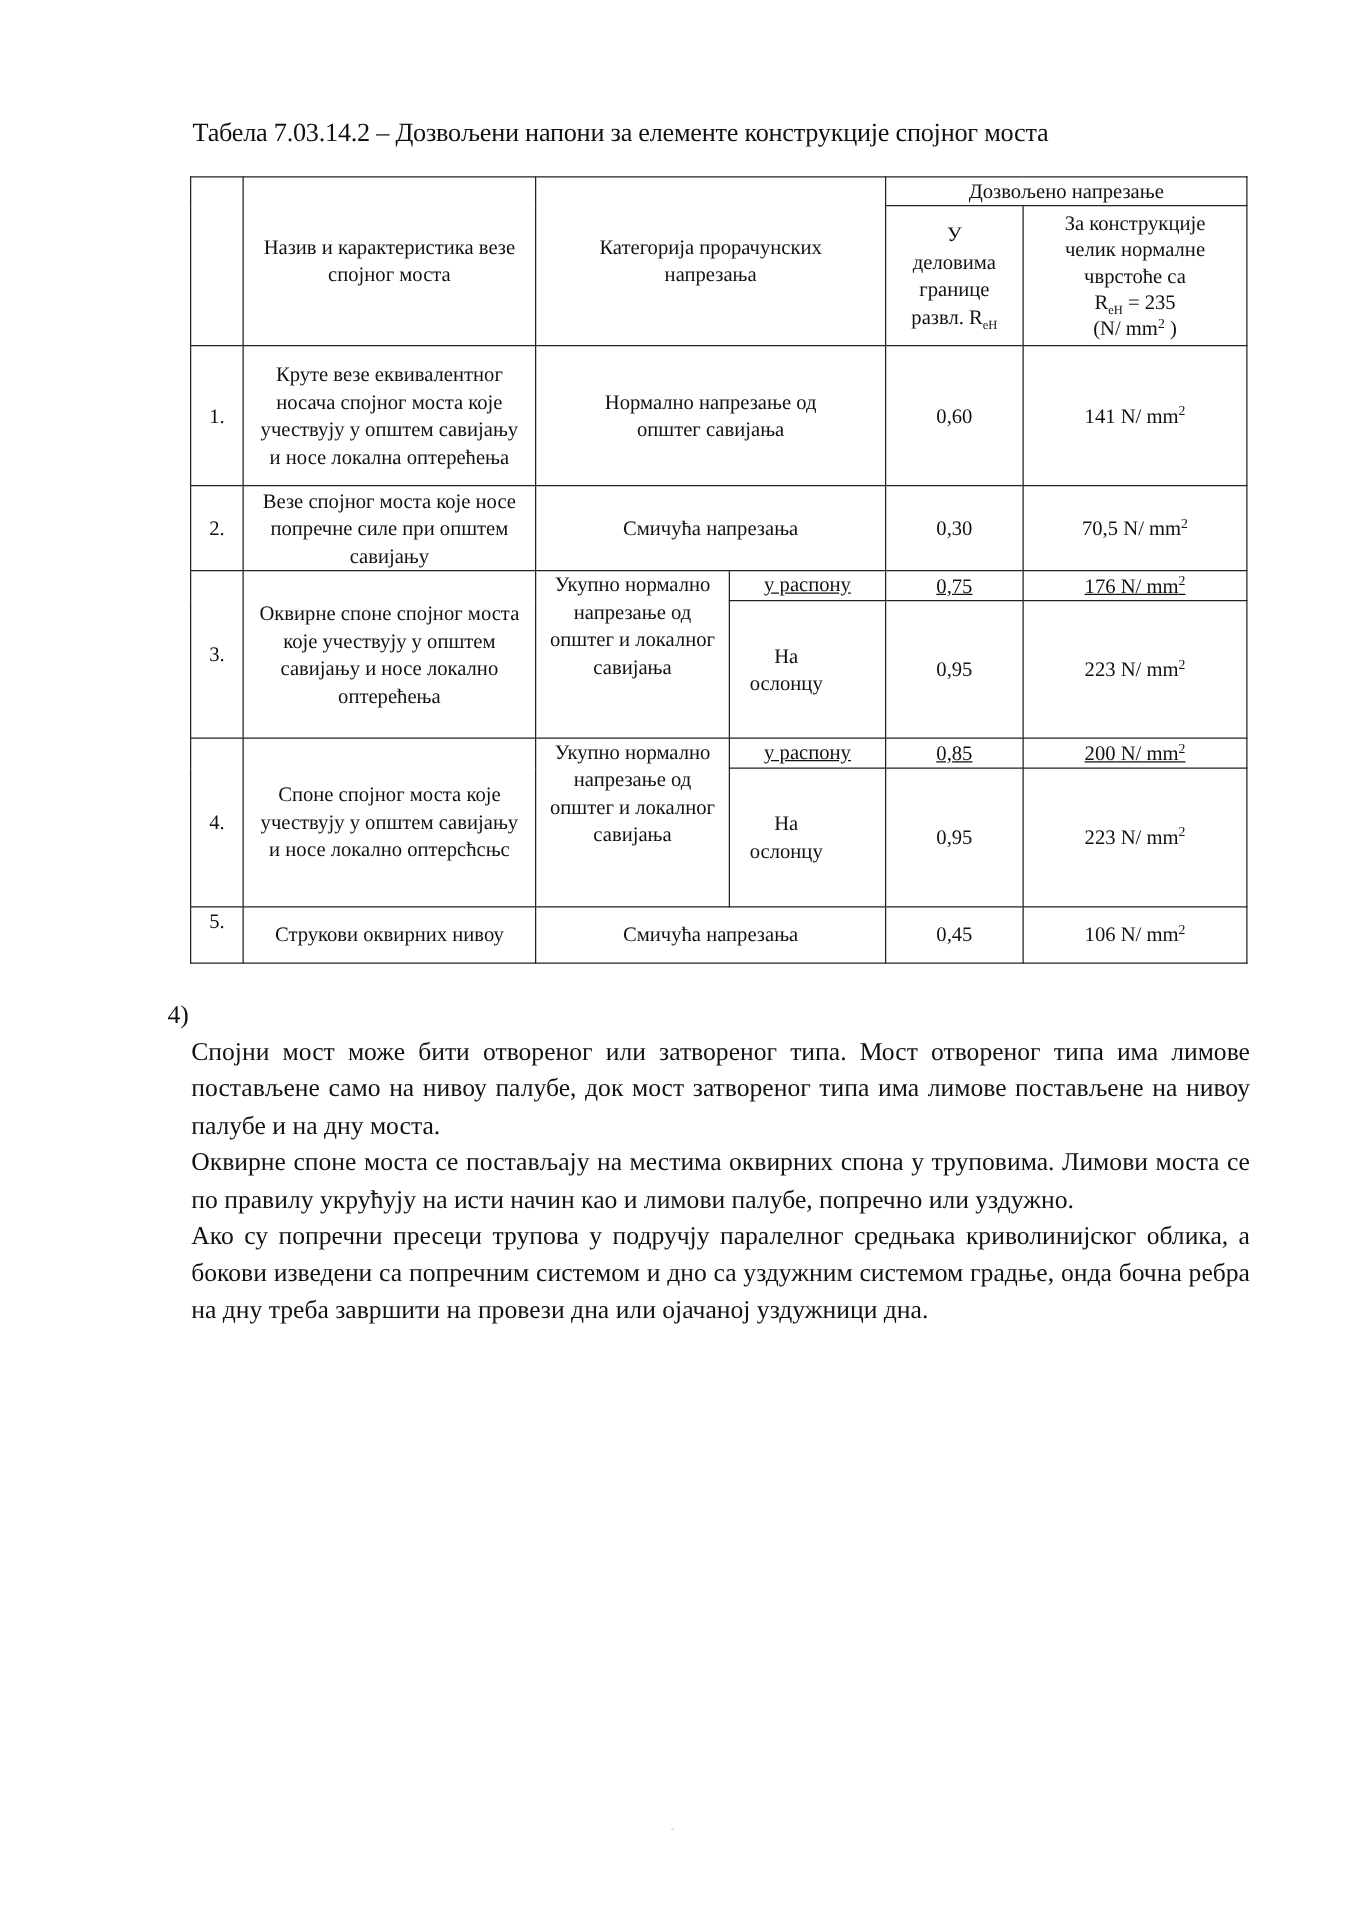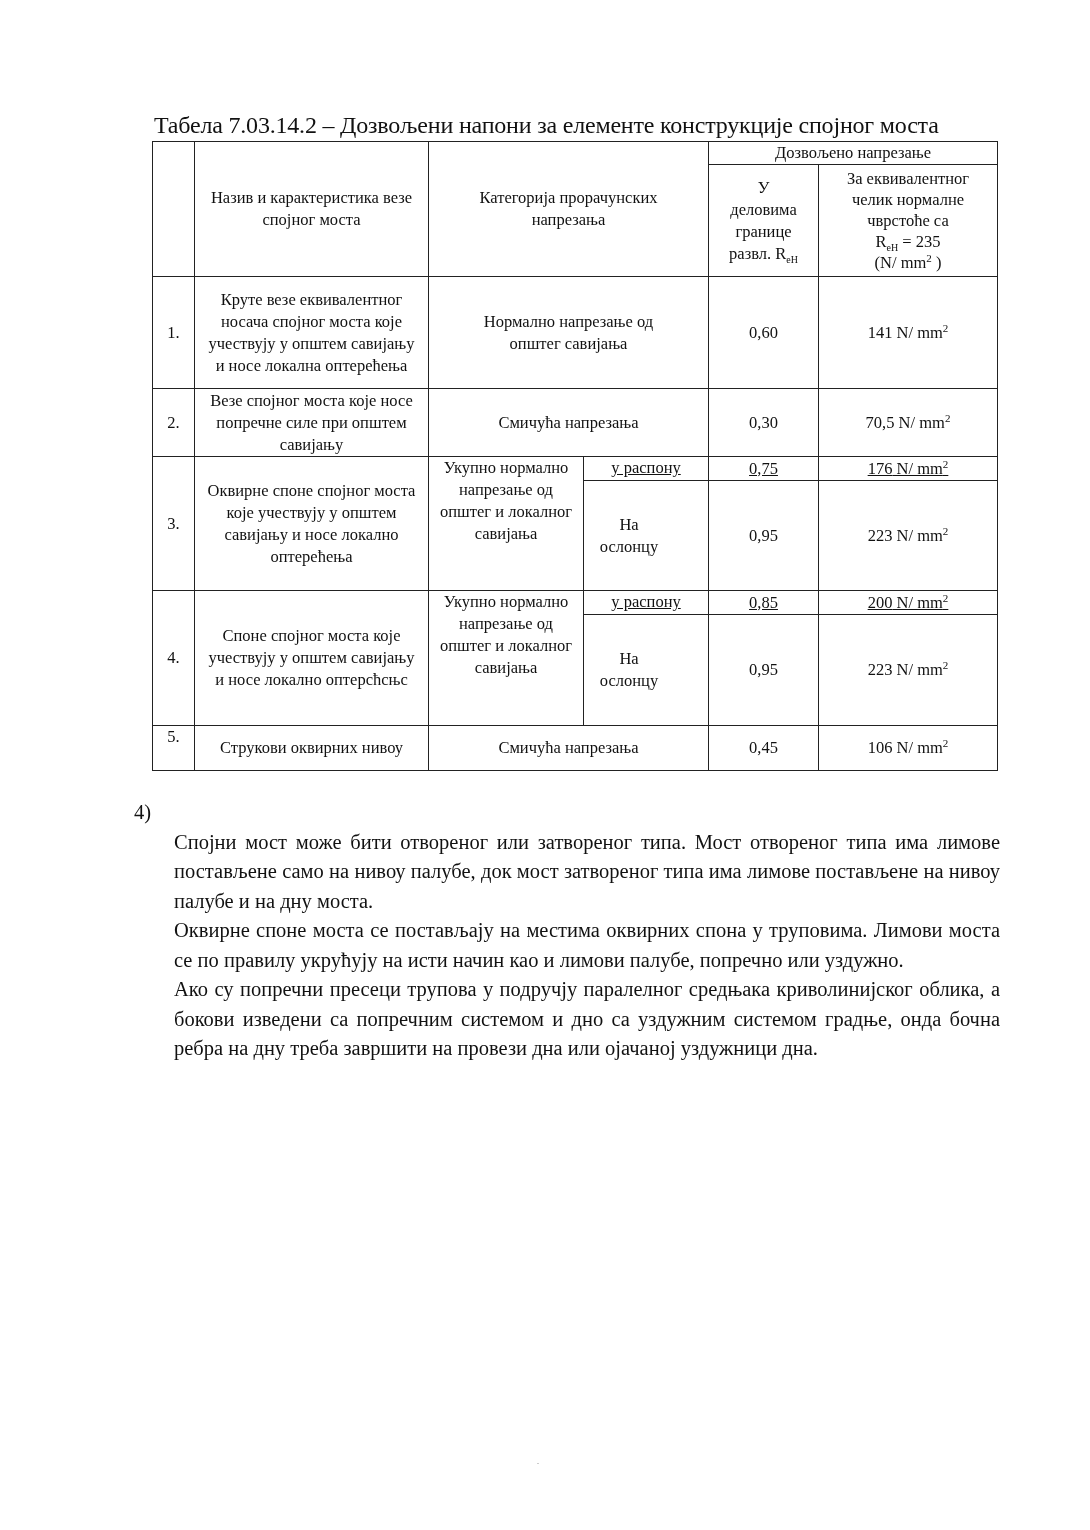--- a/index.html
+++ b/index.html
@@ -11,22 +11,22 @@
       width: 1090px;
       height: 1530px;
       position: relative;
       overflow: hidden;
       font-family: "Liberation Serif", "DejaVu Serif", serif;
       color: #111111;
     }
     .caption {
       position: absolute;
       left: 154px;
-      top: 112px;
-      font-size: 24px;
+      top: 94px;
+      font-size: 21px;
       letter-spacing: -0.2px;
       white-space: nowrap;
     }
     table.stress {
       position: absolute;
       left: 152px;
       top: 141px;
       border-collapse: collapse;
       table-layout: fixed;
       font-size: 16.5px;
@@ -53,21 +53,21 @@
       line-height: 29.5px;
     }
     .section .heading {
       display: flex;
     }
     .section .heading .num-label {
       width: 31px;
       flex: none;
     }
     .section .para {
-      margin-left: 40px;
+      margin-left: 19px;
       text-align: justify;
       text-align-last: left;
     }
     .footer-mark {
       position: absolute;
       left: 537px;
       top: 1463px;
       width: 2px;
       height: 1px;
       background: #cccccc;
@@ -98,21 +98,21 @@
     <td colspan="2" class="c">Дозвољено напрезање</td>
   </tr>
   <tr style="height:112px">
     <td class="num">
       <div>У</div>
       <div>деловима</div>
       <div>границе</div>
       <div><span>развл. R</span><sub>eH</sub></div>
     </td>
     <td class="num" style="line-height:21px">
-      <div>За еквивалентног</div>
+      <div>За конструкције</div>
       <div>челик нормалне</div>
       <div>чврстоће са</div>
       <div><span>R</span><sub>eH</sub><span> = 235</span></div>
       <div><span>(N/ mm</span><sup>2</sup><span> )</span></div>
     </td>
   </tr>
 
   <tr style="height:112px">
     <td class="num">1.</td>
     <td class="l">Круте везе еквивалентног носача спојног моста које учествују у општем савијању и носе локална оптерећења</td>

